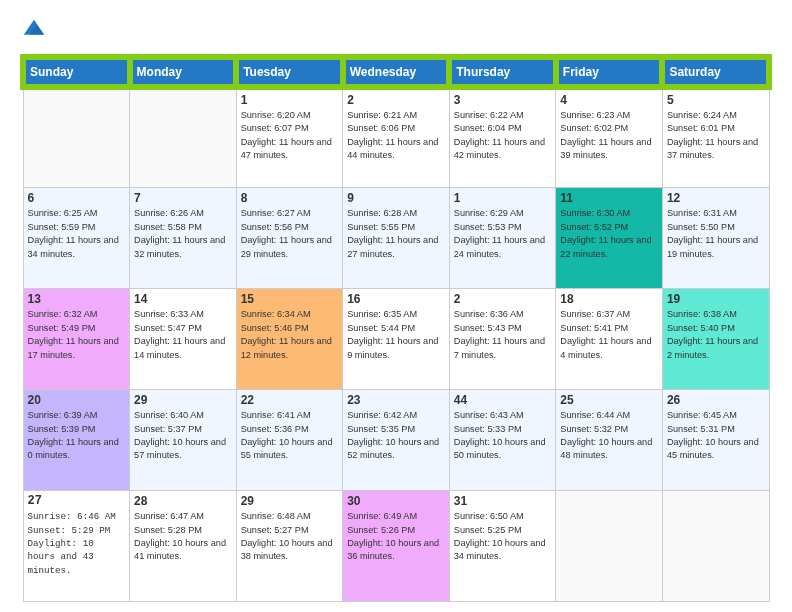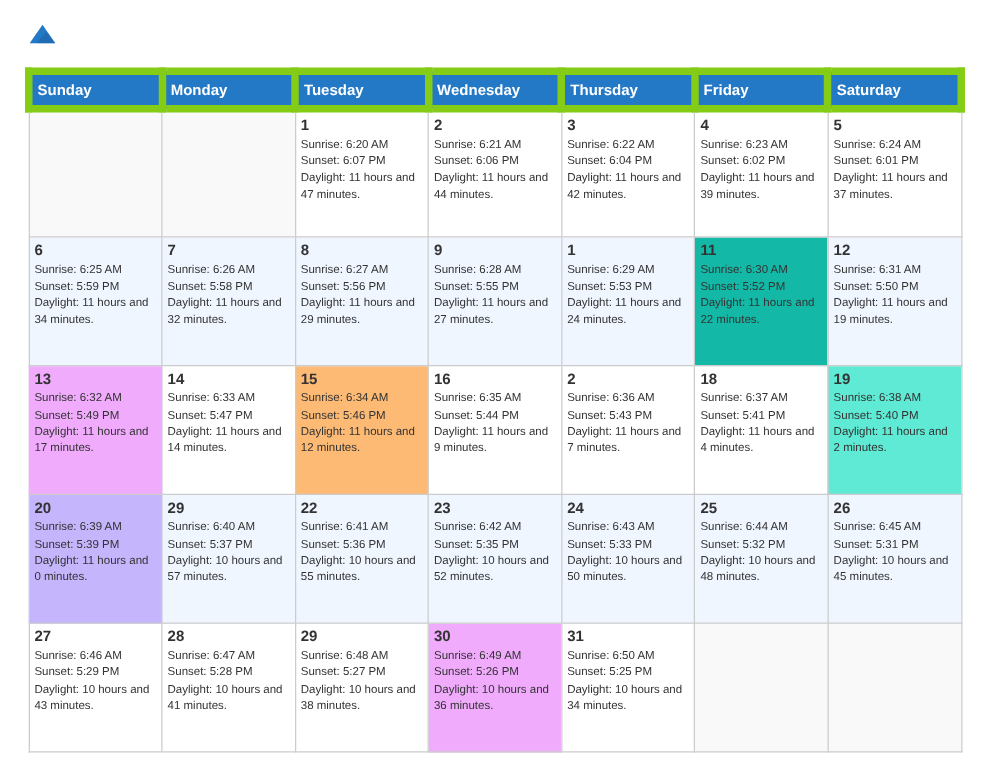--- a/index.html
+++ b/index.html
@@ -228,34 +228,34 @@
           </td>
           <td style="background: rgb(240, 246, 255);">
             <span class="day-num">22</span>
             <div class="day-info">Sunrise: 6:41 AM<br>Sunset: 5:36 PM<br>Daylight: 10 hours and 55 minutes.</div>
           </td>
           <td style="background: rgb(240, 246, 255);">
             <span class="day-num">23</span>
             <div class="day-info">Sunrise: 6:42 AM<br>Sunset: 5:35 PM<br>Daylight: 10 hours and 52 minutes.</div>
           </td>
           <td style="background: rgb(240, 246, 255);">
-            <span class="day-num">24</span>
+            <span class="day-num">44</span>
             <div class="day-info">Sunrise: 6:43 AM<br>Sunset: 5:33 PM<br>Daylight: 10 hours and 50 minutes.</div>
           </td>
           <td style="background: rgb(240, 246, 255);">
             <span class="day-num">25</span>
             <div class="day-info">Sunrise: 6:44 AM<br>Sunset: 5:32 PM<br>Daylight: 10 hours and 48 minutes.</div>
           </td>
           <td style="background: rgb(240, 246, 255);">
             <span class="day-num">26</span>
             <div class="day-info">Sunrise: 6:45 AM<br>Sunset: 5:31 PM<br>Daylight: 10 hours and 45 minutes.</div>
           </td>
         </tr>
         <tr>
-          <td style="background: rgb(255, 255, 255);">
+          <td style="background: rgb(255, 255, 255); font-family: Liberation Mono, monospace;">
             <span class="day-num">27</span>
             <div class="day-info">Sunrise: 6:46 AM<br>Sunset: 5:29 PM<br>Daylight: 10 hours and 43 minutes.</div>
           </td>
           <td style="background: rgb(255, 255, 255); margin-left: 32px;">
             <span class="day-num">28</span>
             <div class="day-info">Sunrise: 6:47 AM<br>Sunset: 5:28 PM<br>Daylight: 10 hours and 41 minutes.</div>
           </td>
           <td style="background: rgb(255, 255, 255);">
             <span class="day-num">29</span>
             <div class="day-info">Sunrise: 6:48 AM<br>Sunset: 5:27 PM<br>Daylight: 10 hours and 38 minutes.</div>

